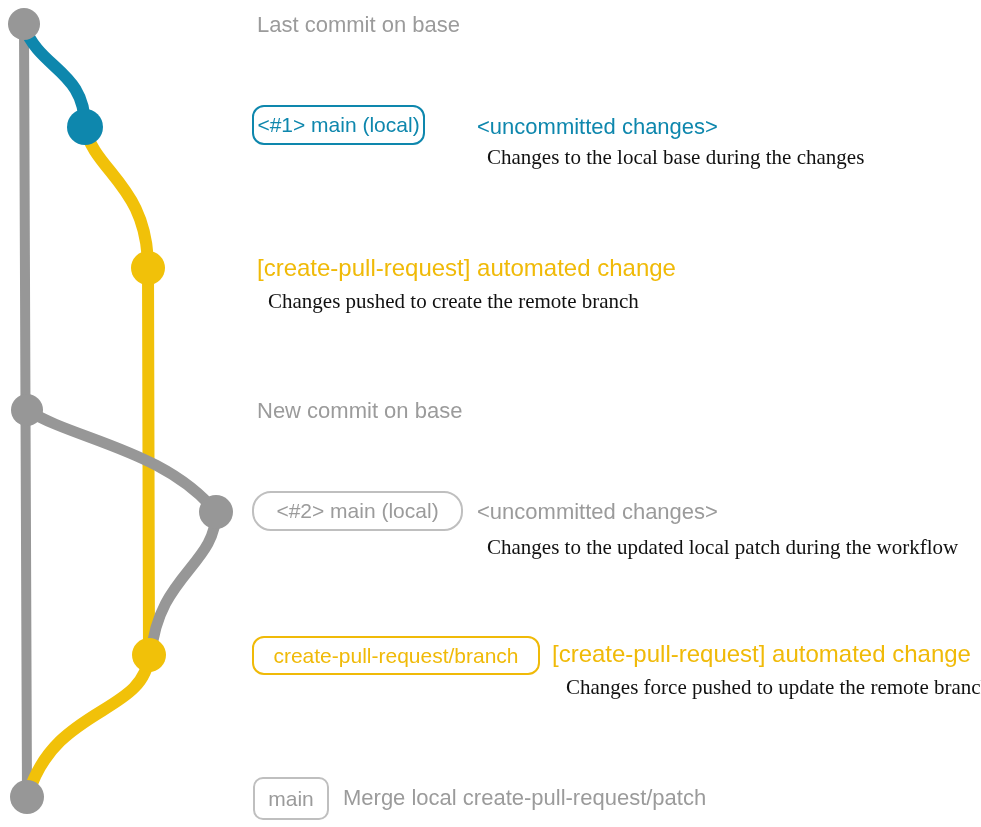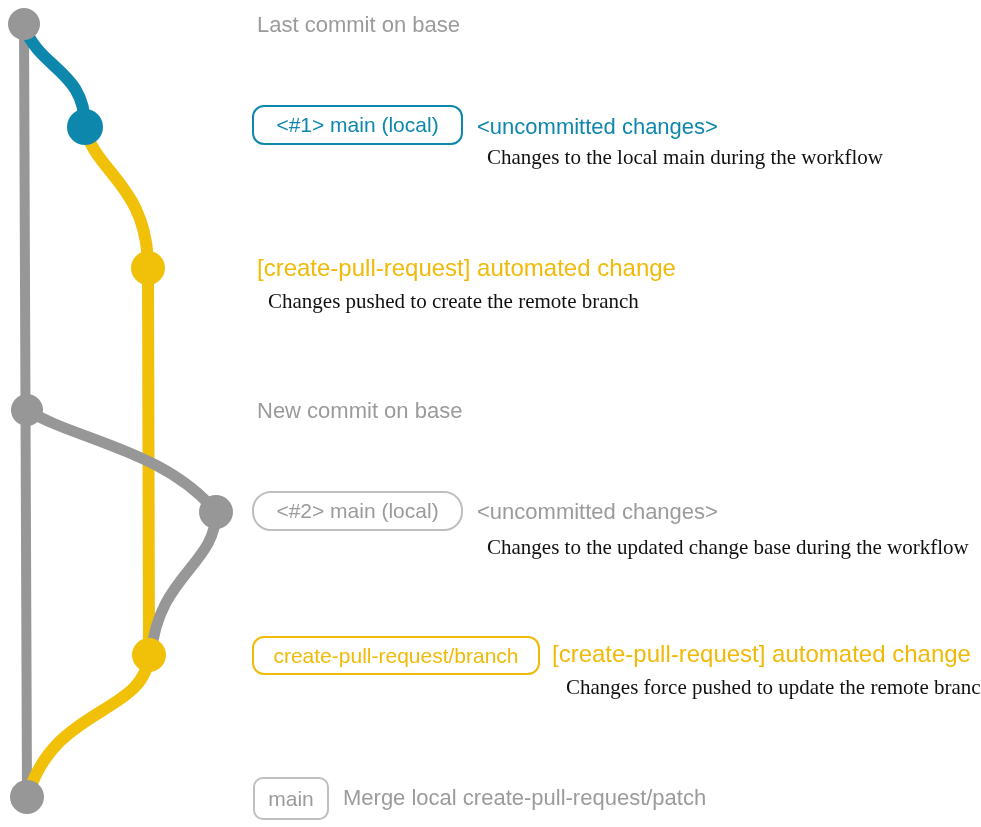--- a/index.html
+++ b/index.html
@@ -54,36 +54,36 @@
     <circle cx="85" cy="127" r="18" class="fill-blue"></circle>
     <circle cx="148" cy="268" r="17" class="fill-yellow"></circle>
     <circle cx="27" cy="410" r="16" class="fill-gray"></circle>
     <circle cx="216" cy="512" r="17" class="fill-gray"></circle>
     <circle cx="149" cy="655" r="17" class="fill-yellow"></circle>
     <circle cx="27" cy="797" r="17" class="fill-gray"></circle>
   </svg>
 
   <div class="txt msg" style="left:257px;top:12px;">Last commit on base</div>
 
-  <div class="badge badge-blue" style="left:252px;top:105px;width:211px;height:40px;">
+  <div class="badge badge-blue" style="left:252px;top:105px;width:173px;height:40px;">
     <span>&lt;#1&gt; main (local)</span>
   </div>
   <div class="txt lab-blue" style="left:477px;top:114px;">&lt;uncommitted changes&gt;</div>
-  <div class="txt note" style="left:487px;top:144px;">Changes to the local main during the workflow</div>
+  <div class="txt note" style="left:487px;top:144px;">Changes to the local base during the changes</div>
 
   <div class="txt lab-yellow" style="left:257px;top:255px;">[create-pull-request] automated change</div>
   <div class="txt note" style="left:268px;top:288px;">Changes pushed to create the remote branch</div>
 
   <div class="txt msg" style="left:257px;top:398px;">New commit on base</div>
 
   <div class="badge badge-gray" style="left:252px;top:491px;width:211px;height:40px;">
     <span>&lt;#2&gt; main (local)</span>
   </div>
   <div class="txt lab-gray" style="left:477px;top:499px;">&lt;uncommitted changes&gt;</div>
-  <div class="txt note" style="left:487px;top:534px;">Changes to the updated change base during the workflow</div>
+  <div class="txt note" style="left:487px;top:534px;">Changes to the updated local patch during the workflow</div>
 
   <div class="badge badge-yellow" style="left:252px;top:636px;width:288px;height:39px;">
     <span>create-pull-request/branch</span>
   </div>
   <div class="txt lab-yellow" style="left:552px;top:641px;">[create-pull-request] automated change</div>
   <div class="txt note" style="left:566px;top:674px;">Changes force pushed to update the remote branch</div>
 
   <div class="badge badge-gray" style="left:253px;top:777px;width:76px;height:43px;border-radius:10px;">
     <span>main</span>
   </div>

